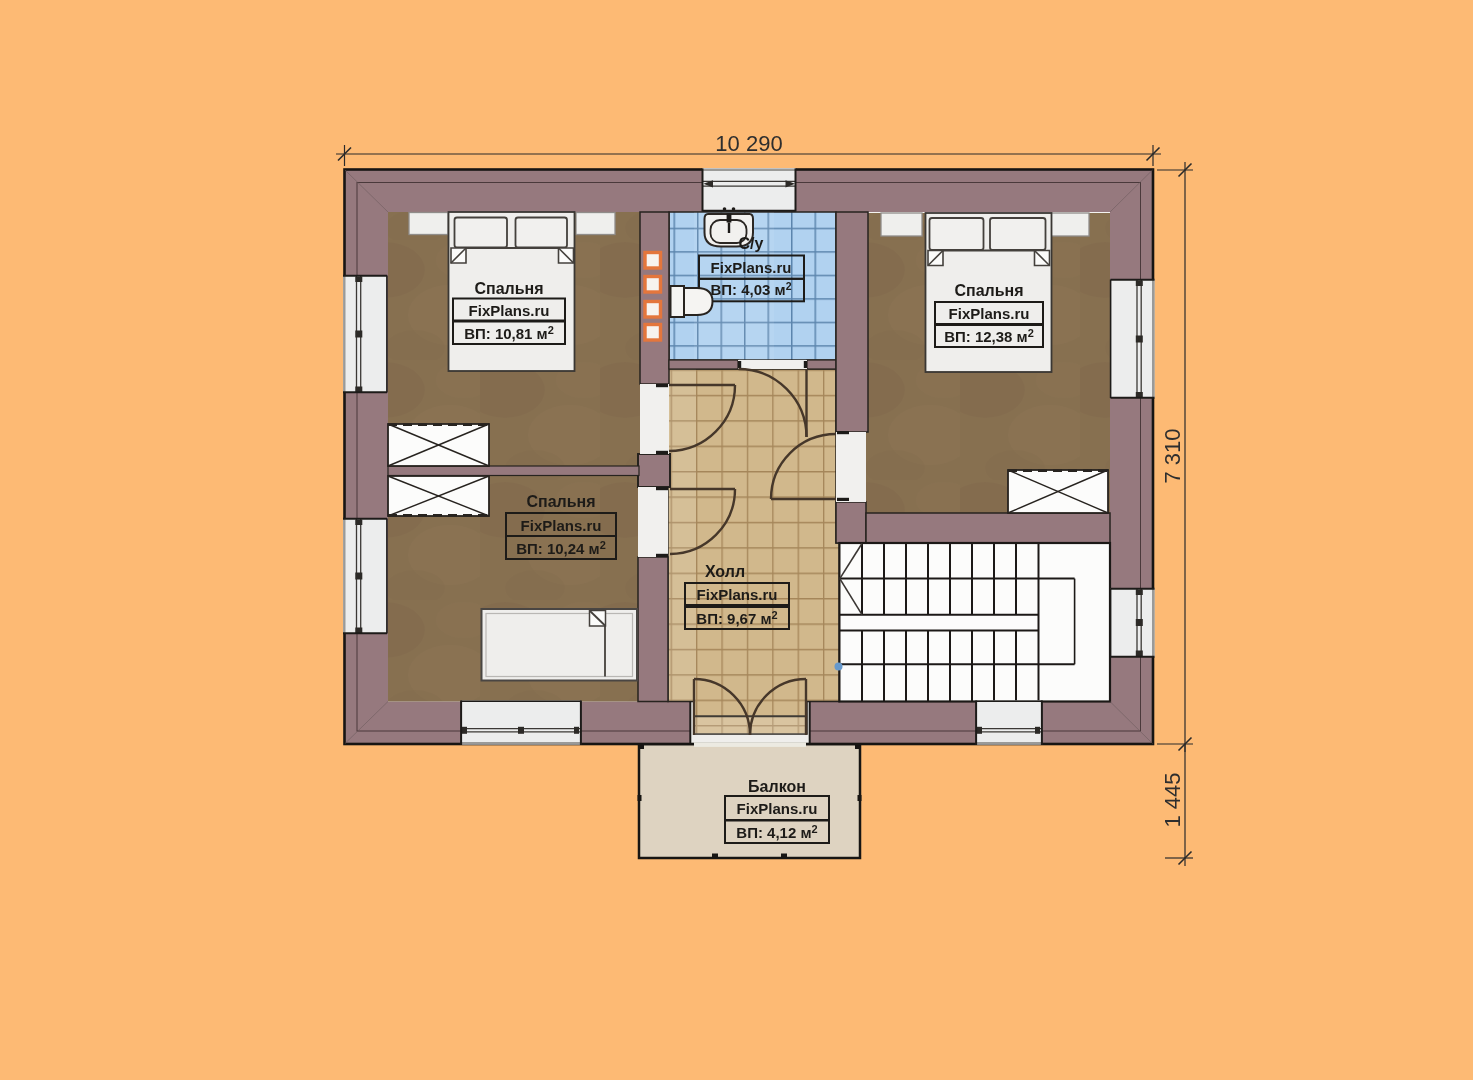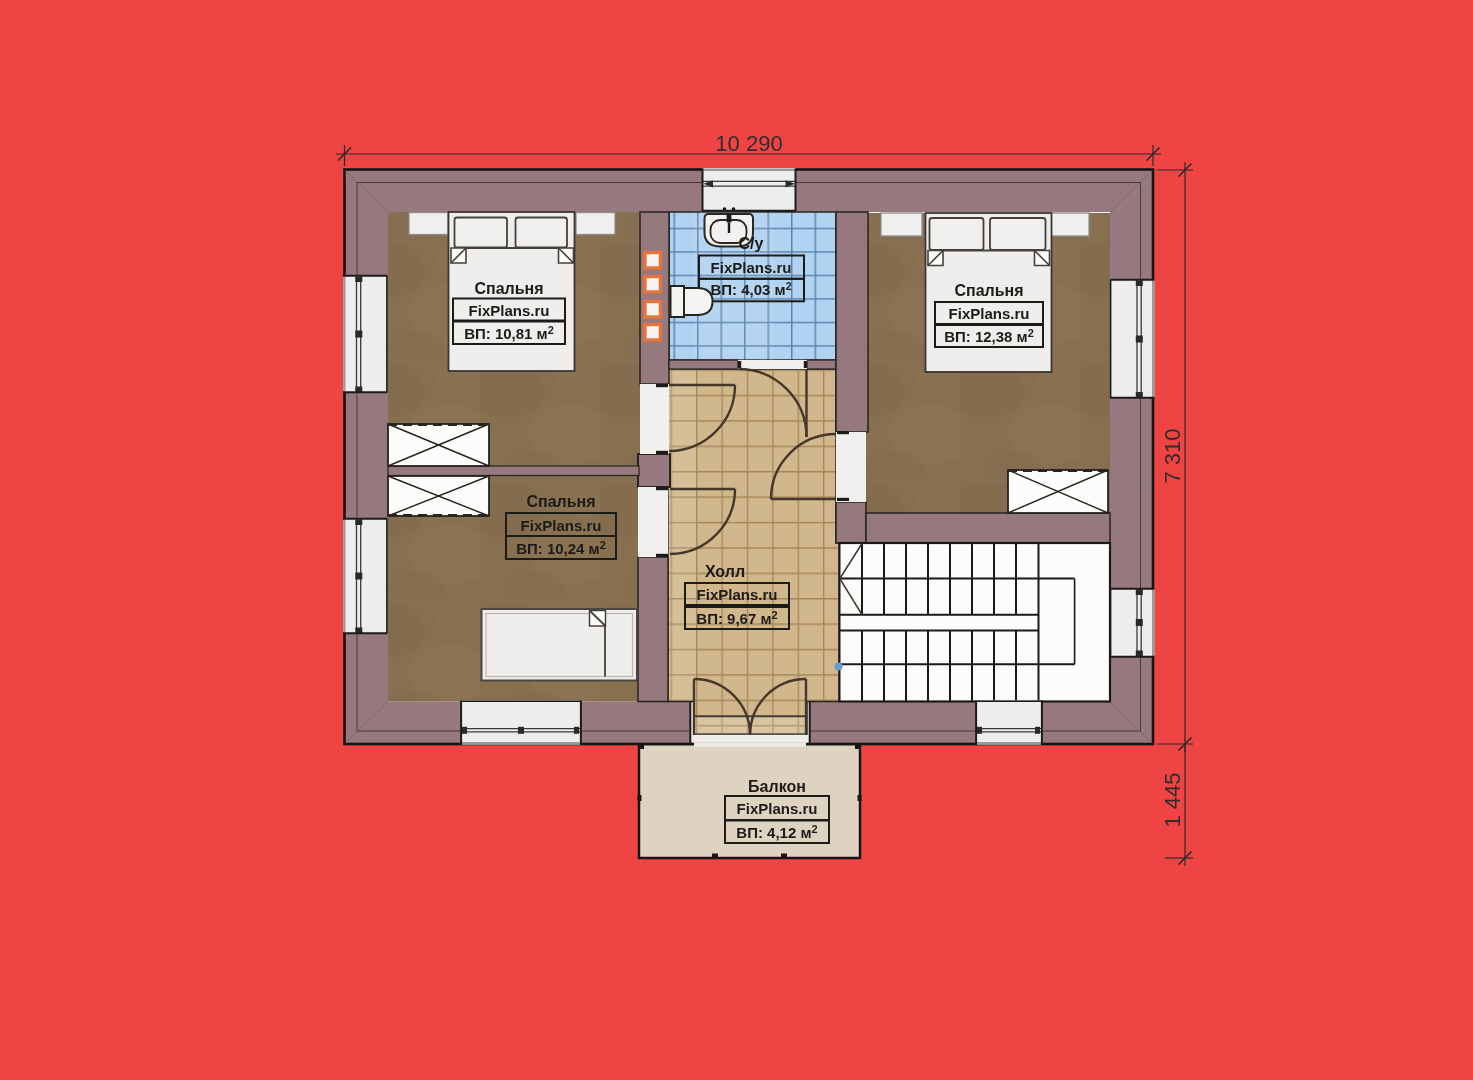--- a/index.html
+++ b/index.html
@@ -1,16 +1,16 @@
 <!DOCTYPE html>
 <html><head>
 <meta charset="utf-8">
 <style>
   html,body{margin:0;padding:0;background:#ffffff;}
-  .page{position:relative;width:1473px;height:1080px;background:#ef4444;overflow:hidden;
+  .page{position:relative;width:1473px;height:1080px;background:#fdba74;overflow:hidden;
         font-family:"Liberation Sans", sans-serif;}
   svg{position:absolute;left:0;top:0;}
   text{font-family:"Liberation Sans", sans-serif;}
 </style>
 </head>
 <body>
 <div class="page">
 <svg width="1473" height="1080" viewBox="0 0 1473 1080">
 <defs>
   <pattern id="tileBlue" x="650" y="204.2" width="23.5" height="23.5" patternUnits="userSpaceOnUse">

